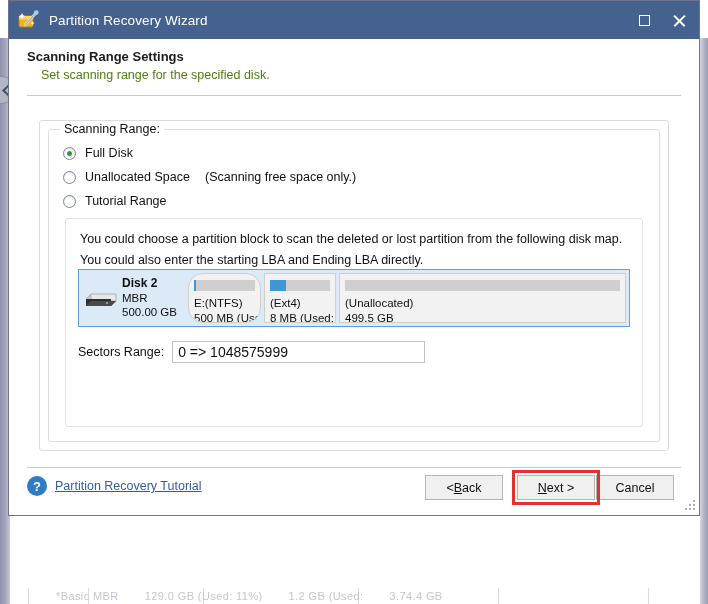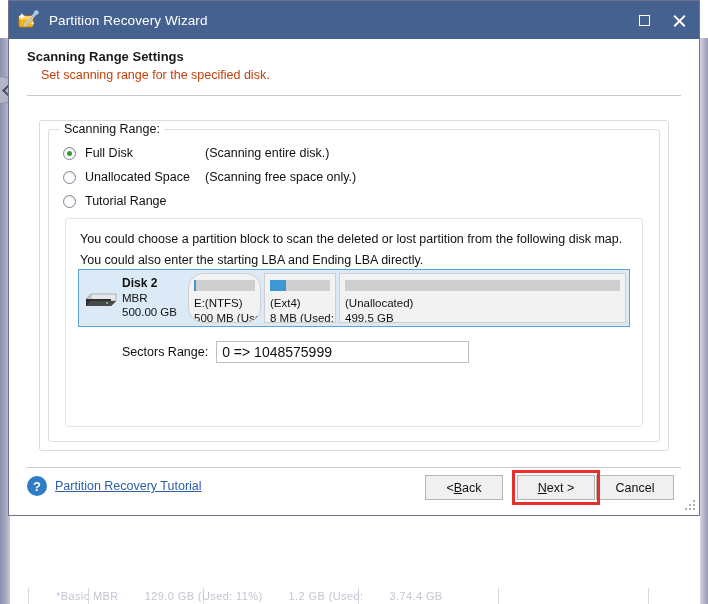--- a/index.html
+++ b/index.html
@@ -89,21 +89,21 @@
   .xmark::after  { transform: rotate(-45deg); }
 
   
   #header {
     flex: 0 0 56px; padding: 10px 0 0 18px; background: #ffffff;
   }
   #header-title {
     font-size: 13px; font-weight: bold; color: #1b1b1b;
   }
   #header-sub {
-    font-size: 12.5px; color: #c2410c; margin-top: 4px; margin-left: 14px;
+    font-size: 12.5px; color: #4d7c0f; margin-top: 4px; margin-left: 14px;
   }
   #header-rule {
     height: 1px; background: #c9c9c9; margin: 0 18px;
   }
 
   
   #body { flex: 1 1 auto; position: relative; }
 
   #outer-panel {
     position: absolute; left: 30px; top: 24px; right: 30px; bottom: 18px;
@@ -174,21 +174,21 @@
   }
   .part .l1, .part .l2 {
     font-size: 11.5px; color: #101010; line-height: 15px; white-space: nowrap;
   }
   #part-0 { flex: 0 0 73px; border-radius: 15px; }
   #part-1 { flex: 0 0 72px; }
   #part-2 { flex: 1 1 auto; }
 
   
   #sectors-row {
-    position: absolute; left: 12px; top: 122px; display: flex; align-items: center; margin-left: 44px;
+    position: absolute; left: 12px; top: 122px; display: flex; align-items: center;
   }
   #sectors-label { font-size: 12.5px; color: #101010; margin-right: 8px; }
   #sectors-input {
     width: 253px; height: 22px; border: 1px solid #c0c0c0; background: #ffffff;
     font-size: 14px; color: #101010; padding: 0 5px;
     font-family: "Liberation Sans", sans-serif;
   }
 
   
   #footer-rule { position: absolute; left: 18px; right: 18px; bottom: 47px; height: 1px; background: #c9c9c9; }
@@ -279,21 +279,20 @@
 
   <div id="body">
     <div id="outer-panel">
 
       <div id="fieldset">
         <div id="legend">Scanning Range:</div>
 
         <div class="radio-row" style="top:16px">
           <span class="radio checked"></span>
           <span class="radio-label" style="width:120px">Full Disk</span>
-          <span class="radio-hint">(Scanning entire disk.)</span>
         </div>
 
         <div class="radio-row" style="top:40px">
           <span class="radio"></span>
           <span class="radio-label" style="width:120px">Unallocated Space</span>
           <span class="radio-hint">(Scanning free space only.)</span>
         </div>
 
         <div class="radio-row" style="top:64px">
           <span class="radio"></span>

